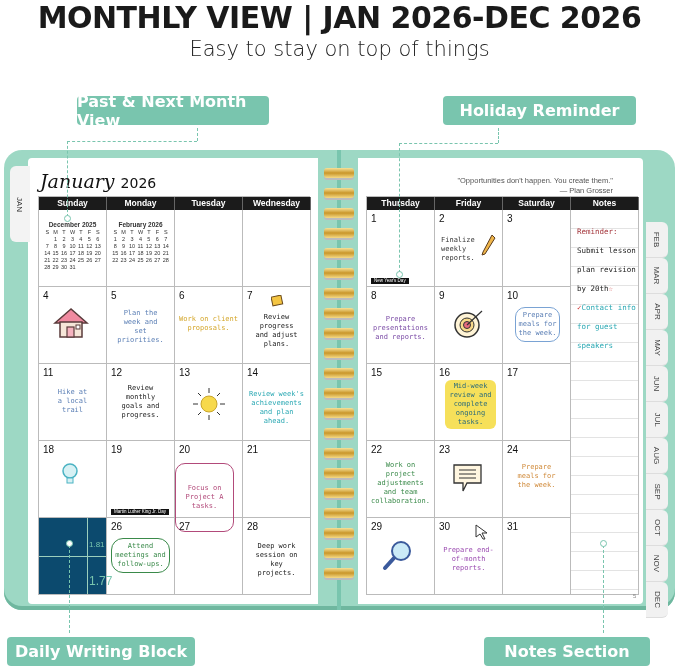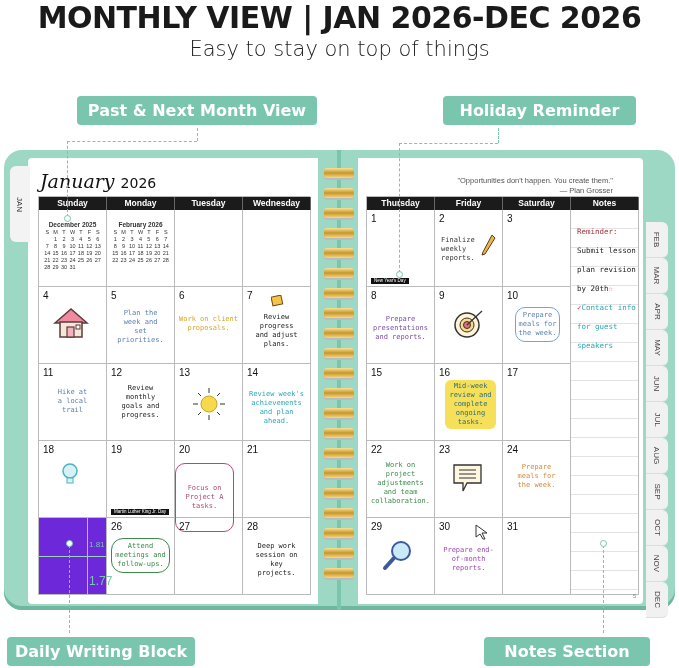--- a/index.html
+++ b/index.html
@@ -39,21 +39,21 @@
   .spine .bar { position: absolute; left: 19px; top: 0; width: 4px; height: 460px; background: #79c5ae; }
   .ring { position: absolute; left: 6px; width: 30px; height: 10px; border-radius: 3px; background: linear-gradient(#f7e29a, #c9962a 50%, #f5da86); box-shadow: 0 2px 0 #bbb; }
   .page-num { position: absolute; left: 633px; top: 593px; font-size: 6px; color: #888; }
 </style>
 </head>
 <body>
 
 <div class="headline">MONTHLY VIEW | JAN 2026-DEC 2026</div>
 <div class="subline">Easy to stay on top of things</div>
 
-<div class="callout" style="left:77px;top:96px;width:240px;height:29px;">Past &amp; Next Month View</div>
+<div class="callout" style="left:77px;top:96px;width:192px;height:29px;">Past &amp; Next Month View</div>
 <div class="callout" style="left:443px;top:96px;width:193px;height:29px;">Holiday Reminder</div>
 <div class="callout" style="left:7px;top:637px;width:188px;height:29px;">Daily Writing Block</div>
 <div class="callout" style="left:484px;top:637px;width:166px;height:29px;">Notes Section</div>
 
 <div class="cover"></div>
 <div class="page left"></div>
 <div class="page right"></div>
 
 <div class="tab-left">
     <span>JAN</span>
@@ -286,21 +286,21 @@
     <div class="holiday">Martin Luther King Jr. Day</div>
   </div>
   <div class="cell">
     <div class="num">20</div>
     <div class="note" style="top:22px;left:0;right:8px;color:#b24a7a;border:1.2px solid #b24a7a;border-radius:10px;padding:20px 2px">Focus on Project A tasks.</div>
   </div>
   <div class="cell">
     <div class="num">21</div>
   </div>
 
-  <div class="cell" style="background:#6d28d9;padding:0">
+  <div class="cell" style="background:#0c4a6e;padding:0">
     <div style="position:absolute;left:48px;top:0;bottom:0;border-left:1px solid #9ccfbd"></div>
     <div style="position:absolute;left:0;right:0;top:50%;border-top:1px solid #9ccfbd"></div>
     <div style="position:absolute;left:50px;top:22px;font-size:8px;color:#79c5ae">1.81</div>
     <div style="position:absolute;left:50px;top:56px;font-size:12px;color:#79c5ae">1.77</div>
   </div>
   <div class="cell">
     <div class="num">26</div>
     <div class="note" style="top:20px;left:4px;right:4px;color:#3a8a4a;border:1.2px solid #3a8a4a;border-radius:12px;padding:3px 2px">Attend meetings and follow-ups.</div>
   </div>
   <div class="cell">

